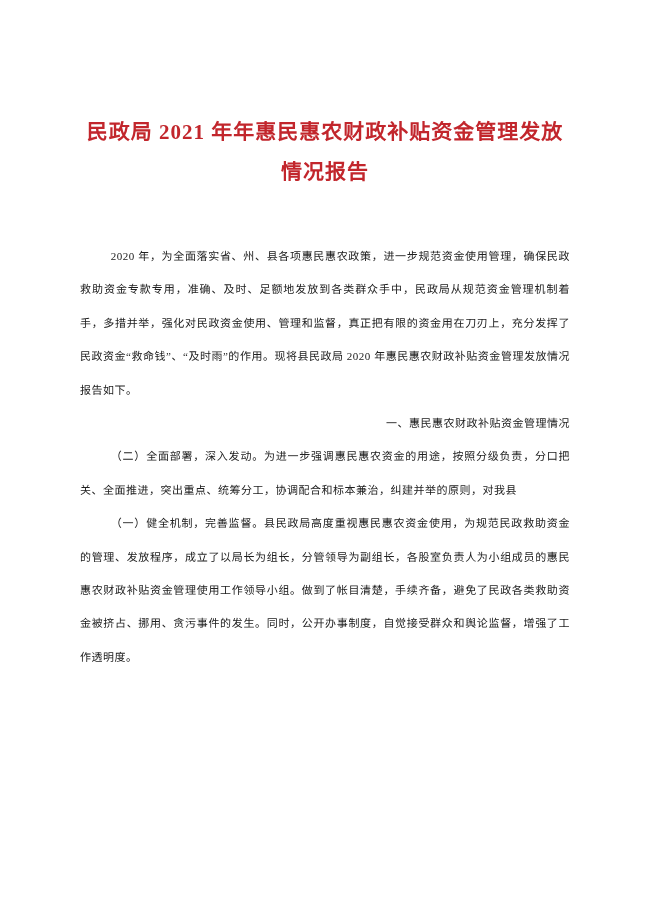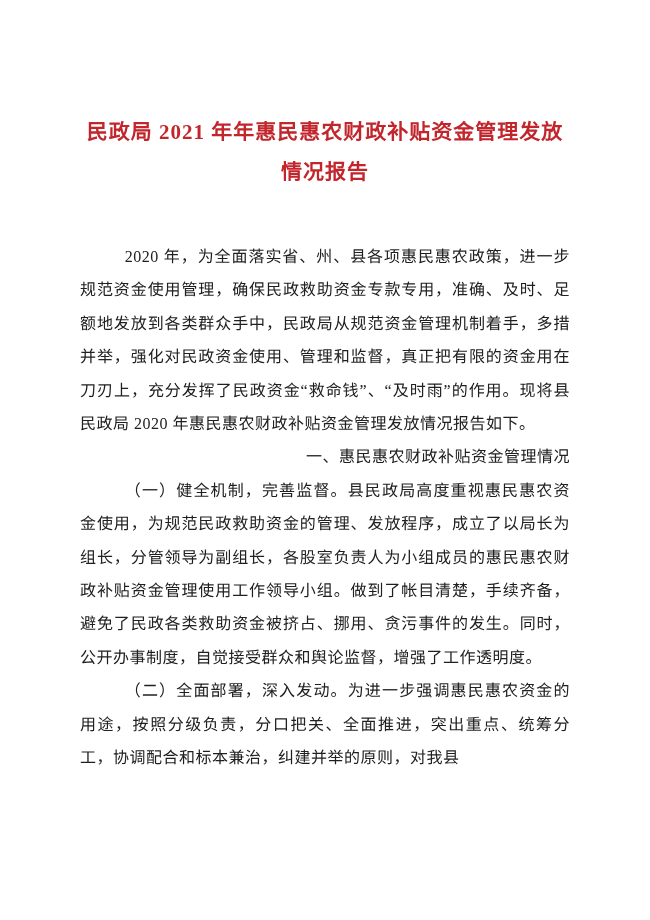--- a/index.html
+++ b/index.html
@@ -24,21 +24,21 @@
     color: #c2262c;
     font-size: 21px;
     font-weight: bold;
     line-height: 40px;
     text-align: center;
     margin: 0 0 48px 0;
     letter-spacing: 1px;
   }
   .doc-body {
     color: #202020;
-    font-size: 16px;
+    font-size: 11px;
     line-height: 33.4px;
   }
   .doc-para {
     margin: 0;
     text-align: justify;
     text-justify: inter-character;
     text-indent: 2.8em;
     letter-spacing: 0.5px;
   }
   .doc-para.heading {
@@ -47,16 +47,16 @@
 </style>
 </head>
 <body>
 
 <div class="doc-page">
   <h1 class="doc-title">民政局 2021 年年惠民惠农财政补贴资金管理发放情况报告</h1>
 
   <div class="doc-body">
     <p class="doc-para">2020 年，为全面落实省、州、县各项惠民惠农政策，进一步规范资金使用管理，确保民政救助资金专款专用，准确、及时、足额地发放到各类群众手中，民政局从规范资金管理机制着手，多措并举，强化对民政资金使用、管理和监督，真正把有限的资金用在刀刃上，充分发挥了民政资金“救命钱”、“及时雨”的作用。现将县民政局 2020 年惠民惠农财政补贴资金管理发放情况报告如下。</p>
     <p class="doc-para heading">一、惠民惠农财政补贴资金管理情况</p>
+    <p class="doc-para">（二）全面部署，深入发动。为进一步强调惠民惠农资金的用途，按照分级负责，分口把关、全面推进，突出重点、统筹分工，协调配合和标本兼治，纠建并举的原则，对我县</p>
     <p class="doc-para">（一）健全机制，完善监督。县民政局高度重视惠民惠农资金使用，为规范民政救助资金的管理、发放程序，成立了以局长为组长，分管领导为副组长，各股室负责人为小组成员的惠民惠农财政补贴资金管理使用工作领导小组。做到了帐目清楚，手续齐备，避免了民政各类救助资金被挤占、挪用、贪污事件的发生。同时，公开办事制度，自觉接受群众和舆论监督，增强了工作透明度。</p>
-    <p class="doc-para">（二）全面部署，深入发动。为进一步强调惠民惠农资金的用途，按照分级负责，分口把关、全面推进，突出重点、统筹分工，协调配合和标本兼治，纠建并举的原则，对我县</p>
   </div>
 </div>
 
 </body></html>

